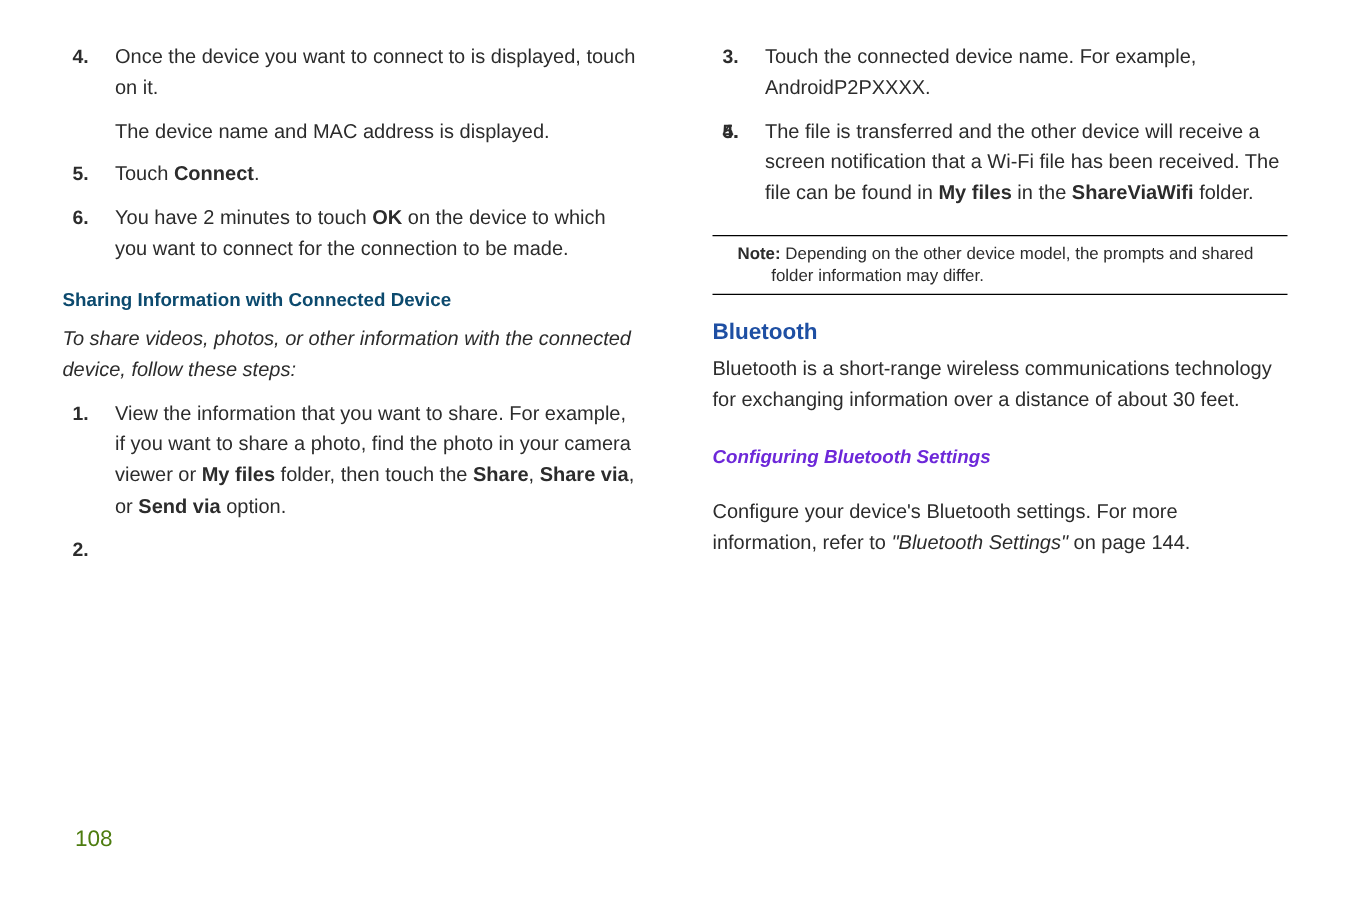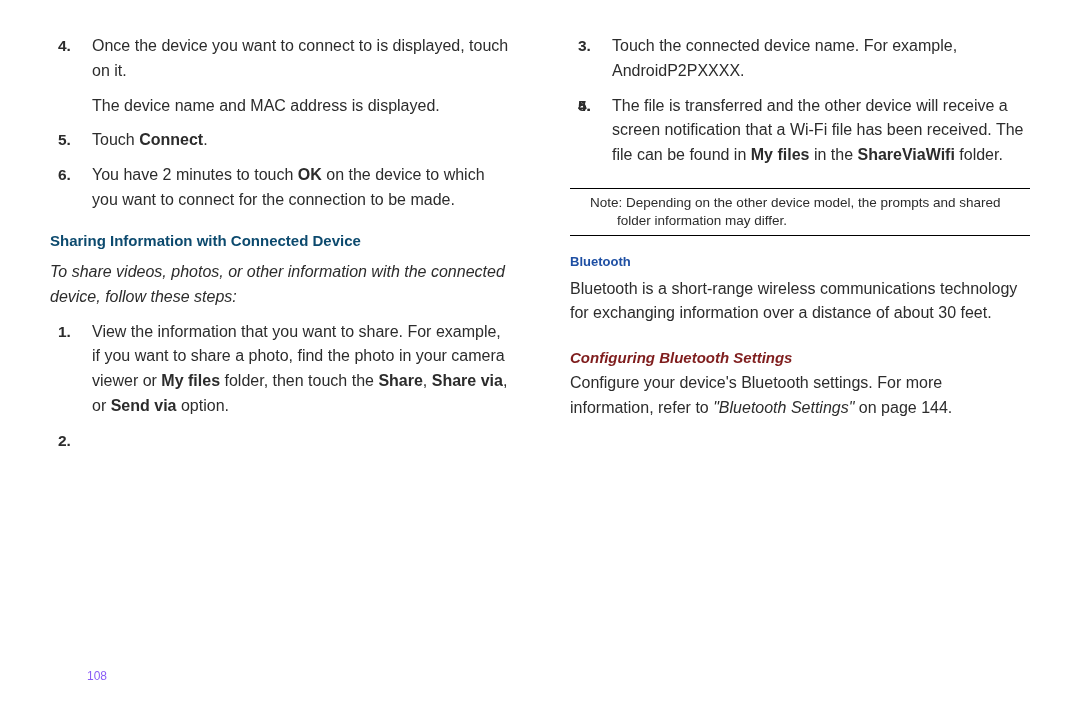--- a/index.html
+++ b/index.html
@@ -46,46 +46,46 @@
     font-size: 15.5px;
   }
   .body-text { font-size: 16px; }
   .subheading-red {
     color: #0c4a6e;
     font-weight: bold;
     font-size: 15px;
     margin: 6px 0 4px 0;
   }
   .subheading-blue {
-    color: #7f1d1d;
+    color: #6d28d9;
     font-weight: bold;
     font-style: italic;
     font-size: 15px;
-    margin: 12px 0 0 0;
+    margin: 12px 0 19px 0;
   }
   .heading-blue {
     color: #1e4fa3;
     font-weight: bold;
-    font-size: 13px;
+    font-size: 18px;
     margin: 10px 0 2px 0;
   }
   .para {
     margin: 2px 0 8px 0;
   }
   .note-box {
     border-top: 1.5px solid #000;
     border-bottom: 1.5px solid #000;
     padding: 5px 8px 5px 20px;
     margin: 10px 0 6px 0;
     font-size: 13.5px;
     line-height: 1.35;
     text-indent: -27px;
     padding-left: 47px;
   }
-  .note-label { font-weight: normal; }
+  .note-label { font-weight: bold; }
   .icon-wifi {
     display: inline-block;
     width: 22px;
     height: 20px;
     background: #333;
     border-radius: 3px;
     position: relative;
     vertical-align: -4px;
     margin: 0 2px;
   }
@@ -105,24 +105,24 @@
     content: "";
     position: absolute;
     left: 9px; bottom: 4px;
     width: 4px; height: 4px;
     background: #ddd;
     border-radius: 50%;
   }
   .intro { margin: 4px 0 10px 0; font-style: italic; }
   .pagenum {
     position: absolute;
-    left: 87px;
+    left: 60px;
     bottom: 34px;
-    font-size: 12px;
-    color: #8b5cf6;
+    font-size: 18px;
+    color: #4d7c0f;
   }
   .page { position: relative; }
 </style>
 </head>
 <body>
 
 <div class="page">
 
   <div class="col col-left">
     <ol class="steps">

